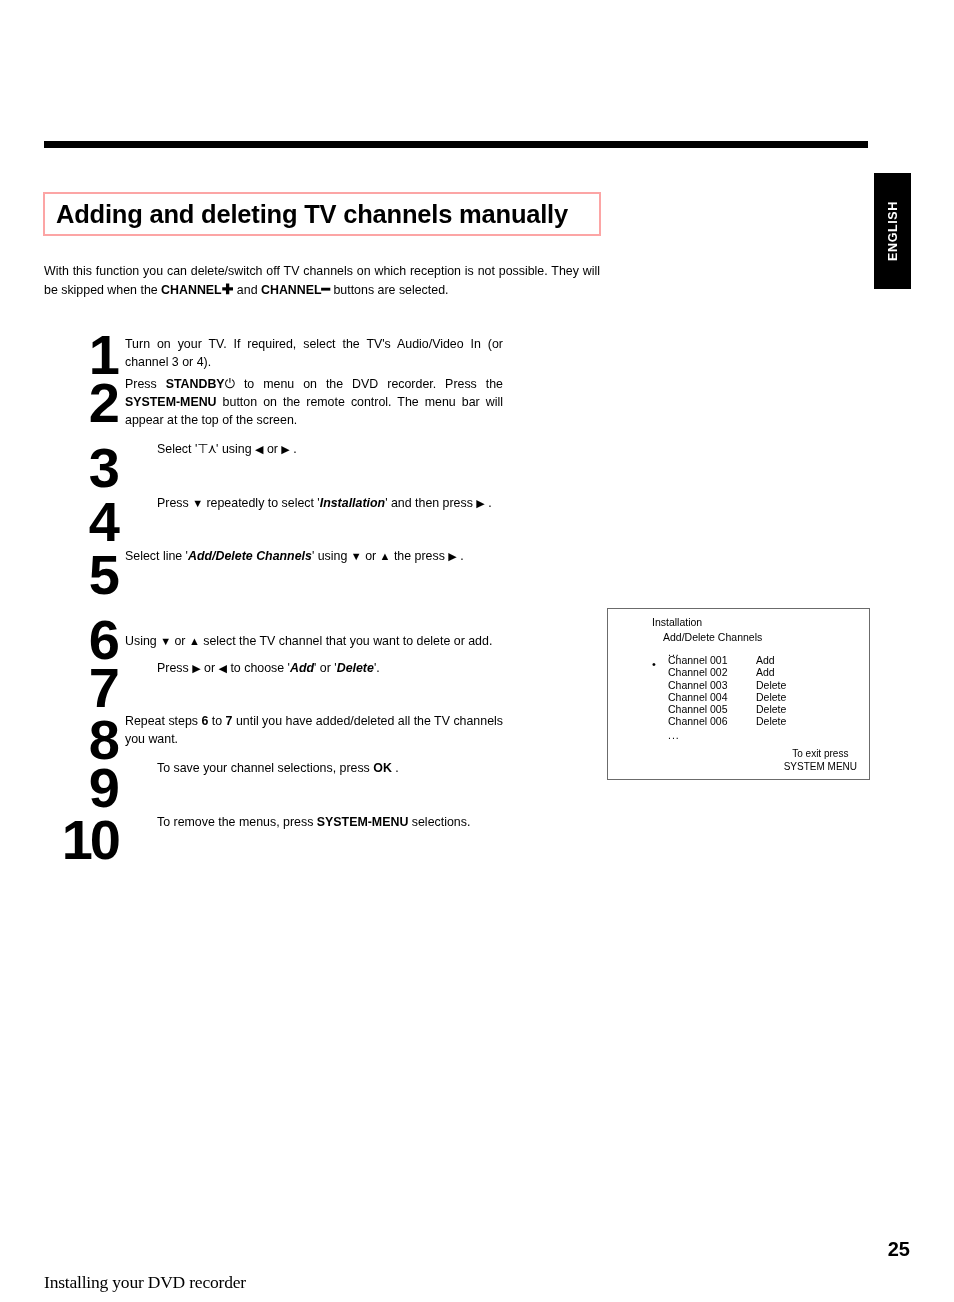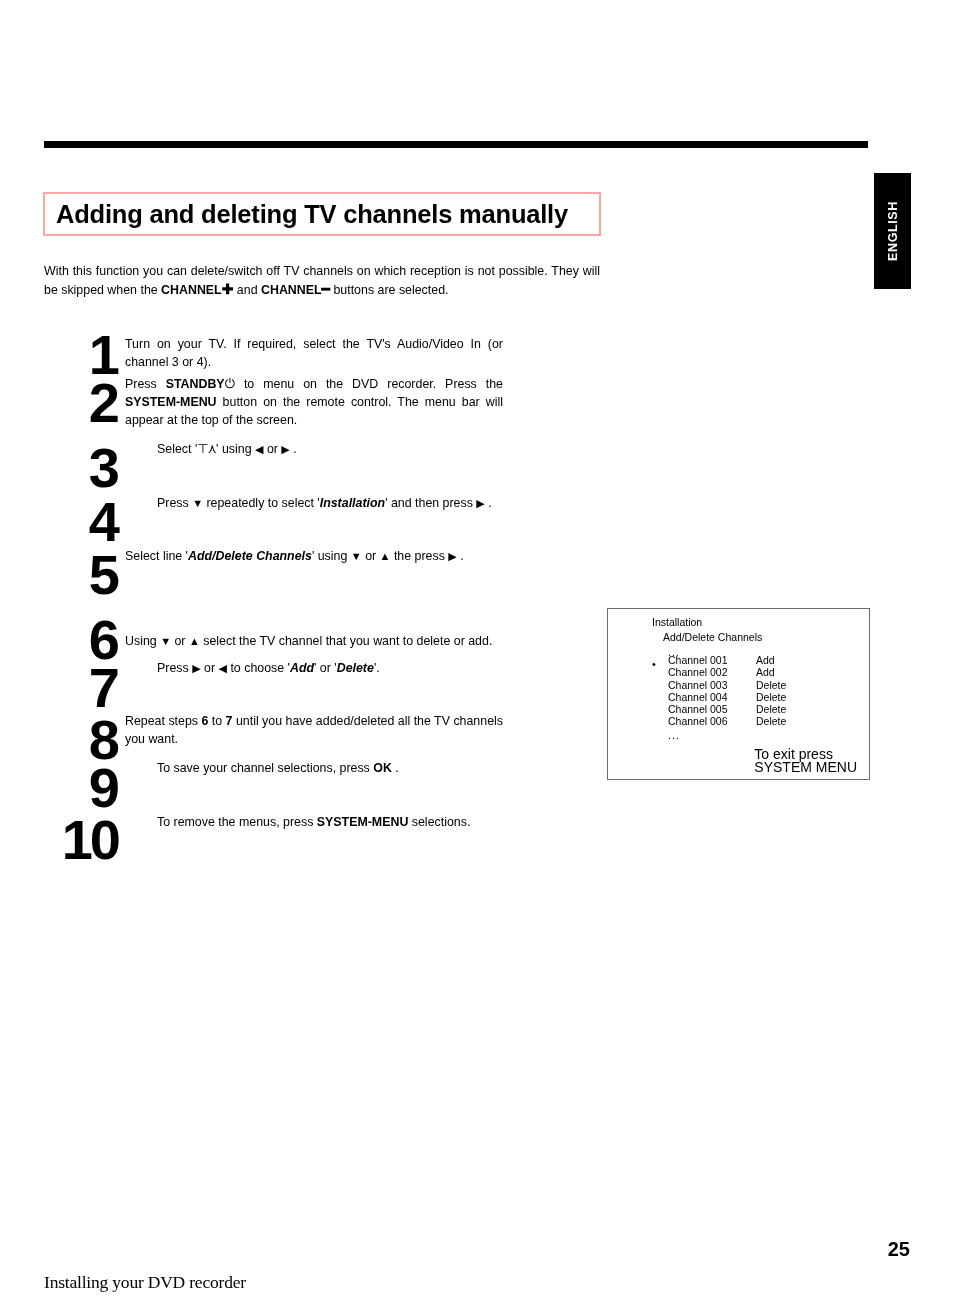--- a/index.html
+++ b/index.html
@@ -181,22 +181,22 @@
     position: absolute;
     left: 60px;
     top: 120px;
     font-size: 10.5px;
     letter-spacing: 1px;
   }
   .tv-exit {
     position: absolute;
     right: 12px;
     bottom: 6px;
-    text-align: left;
-    font-size: 14px;
+    text-align: center;
+    font-size: 10px;
     line-height: 12.5px;
   }
 
   
   .footer-title {
     position: absolute;
     left: 44px;
     top: 1248px;
     font-size: 17.5px;
     font-family: "Liberation Serif", serif;

